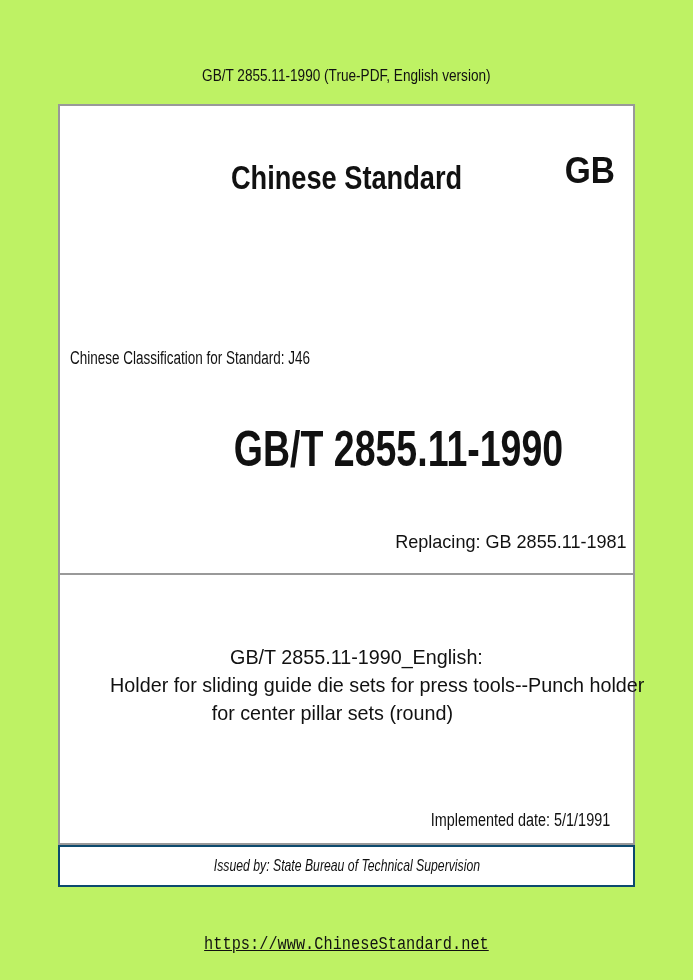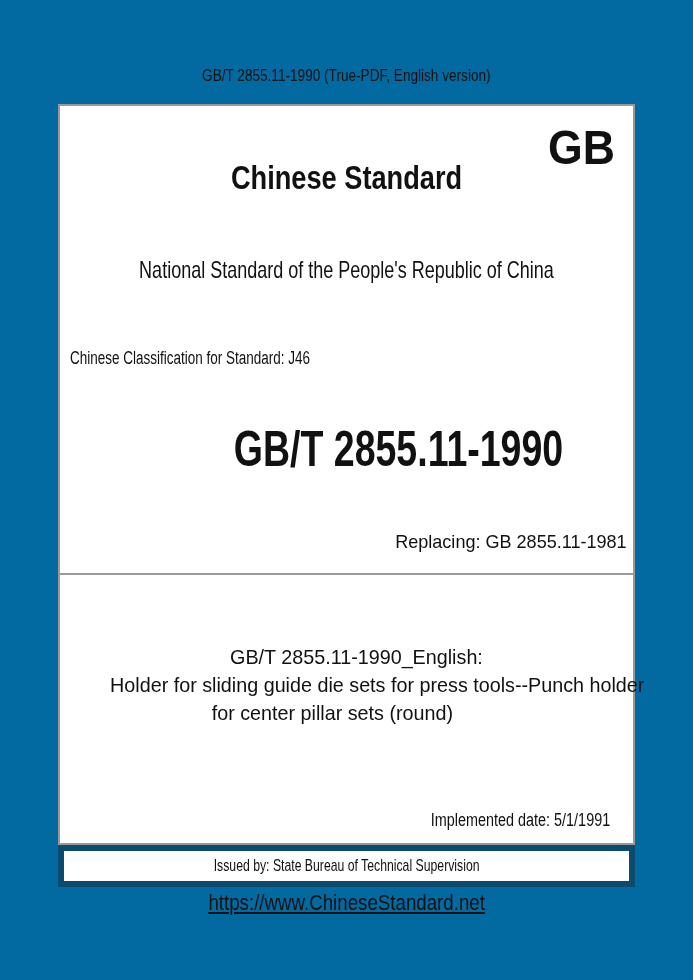--- a/index.html
+++ b/index.html
@@ -1,20 +1,20 @@
 <!DOCTYPE html>
 <html><head>
 <meta charset="utf-8">
 <style>
   html,body { margin:0; padding:0; background:#ffffff; }
   .page {
     position: relative;
     width: 693px;
     height: 980px;
-    background: #0369a1;
+    background: #bef264;
     font-family: "Liberation Sans", "DejaVu Sans", sans-serif;
     color: #111111;
     overflow: hidden;
   }
   .abs { position: absolute; }
   .center { text-align: center; }
   
   .cx {
     display: inline-block;
     white-space: nowrap;
@@ -32,26 +32,27 @@
     background: #ffffff;
   }
   .divider {
     left: 60px; top: 573px;
     width: 573px; height: 2px;
     background: #999999;
   }
   .issuer-box {
     left: 58px; top: 845px;
     width: 577px; height: 42px;
-    border: 6px solid #0c4a6e;
+    border: 2px solid #0c4a6e;
     box-sizing: border-box;
     display: flex;
     align-items: center;
     justify-content: center;
     background: #ffffff;
+    font-style: italic;
   }
   .nowrap { white-space: nowrap; }
   a.site-link {
     color: #111111;
     text-decoration: underline;
   }
 </style>
 </head>
 <body>
 
@@ -61,27 +62,24 @@
     <span class="cx" style="--sx:.8">GB/T 2855.11-1990 (True-PDF, English version)</span>
   </div>
 
   <div class="abs cover-box"></div>
 
   <div class="abs divider"></div>
 
   <div class="abs center bold" style="left:58px; width:577px; top:150px; font-size:34px;margin-top:8px;">
     <span class="cx" style="--sx:.8">Chinese Standard</span>
   </div>
-  <div class="abs bold nowrap" style="right:78px; top:120px; font-size:48px;">
+  <div class="abs bold nowrap" style="right:78px; top:150px; font-size:36px;">
     <span class="cx ox-r" style="--sx:.93">GB</span>
   </div>
 
-  <div class="abs center" style="left:58px; width:577px; top:256px; font-size:24px;">
-    <span class="cx" style="--sx:.75">National Standard of the People's Republic of China</span>
-  </div>
 
   <div class="abs nowrap" style="left:70px; top:348px; font-size:18px;">
     <span class="cx ox-l" style="--sx:.75">Chinese Classification for Standard: J46</span>
   </div>
 
   <div class="abs bold nowrap" style="right:130px; top:420px; font-size:50px;">
     <span class="cx ox-r" style="--sx:.75">GB/T 2855.11-1990</span>
   </div>
 
   <div class="abs nowrap" style="right:66px; top:531px; font-size:19px;">
@@ -99,17 +97,17 @@
   </div>
 
   <div class="abs nowrap" style="right:83px; top:810px; font-size:18px;">
     <span class="cx ox-r" style="--sx:.8">Implemented date: 5/1/1991</span>
   </div>
 
   <div class="abs issuer-box">
     <span class="cx" style="--sx:.72; font-size:17px;">Issued by: State Bureau of Technical Supervision</span>
   </div>
 
-  <div class="abs center" style="left:0px; width:693px; top:890px; font-size:22px;">
+  <div class="abs center" style="left:0px; width:693px; top:934px; font-size:18px;font-family:Liberation Mono, monospace;">
     <a href="#" class="site-link cx" style="--sx:.85">https://www.ChineseStandard.net</a>
   </div>
 
 </div>
 
 </body></html>

